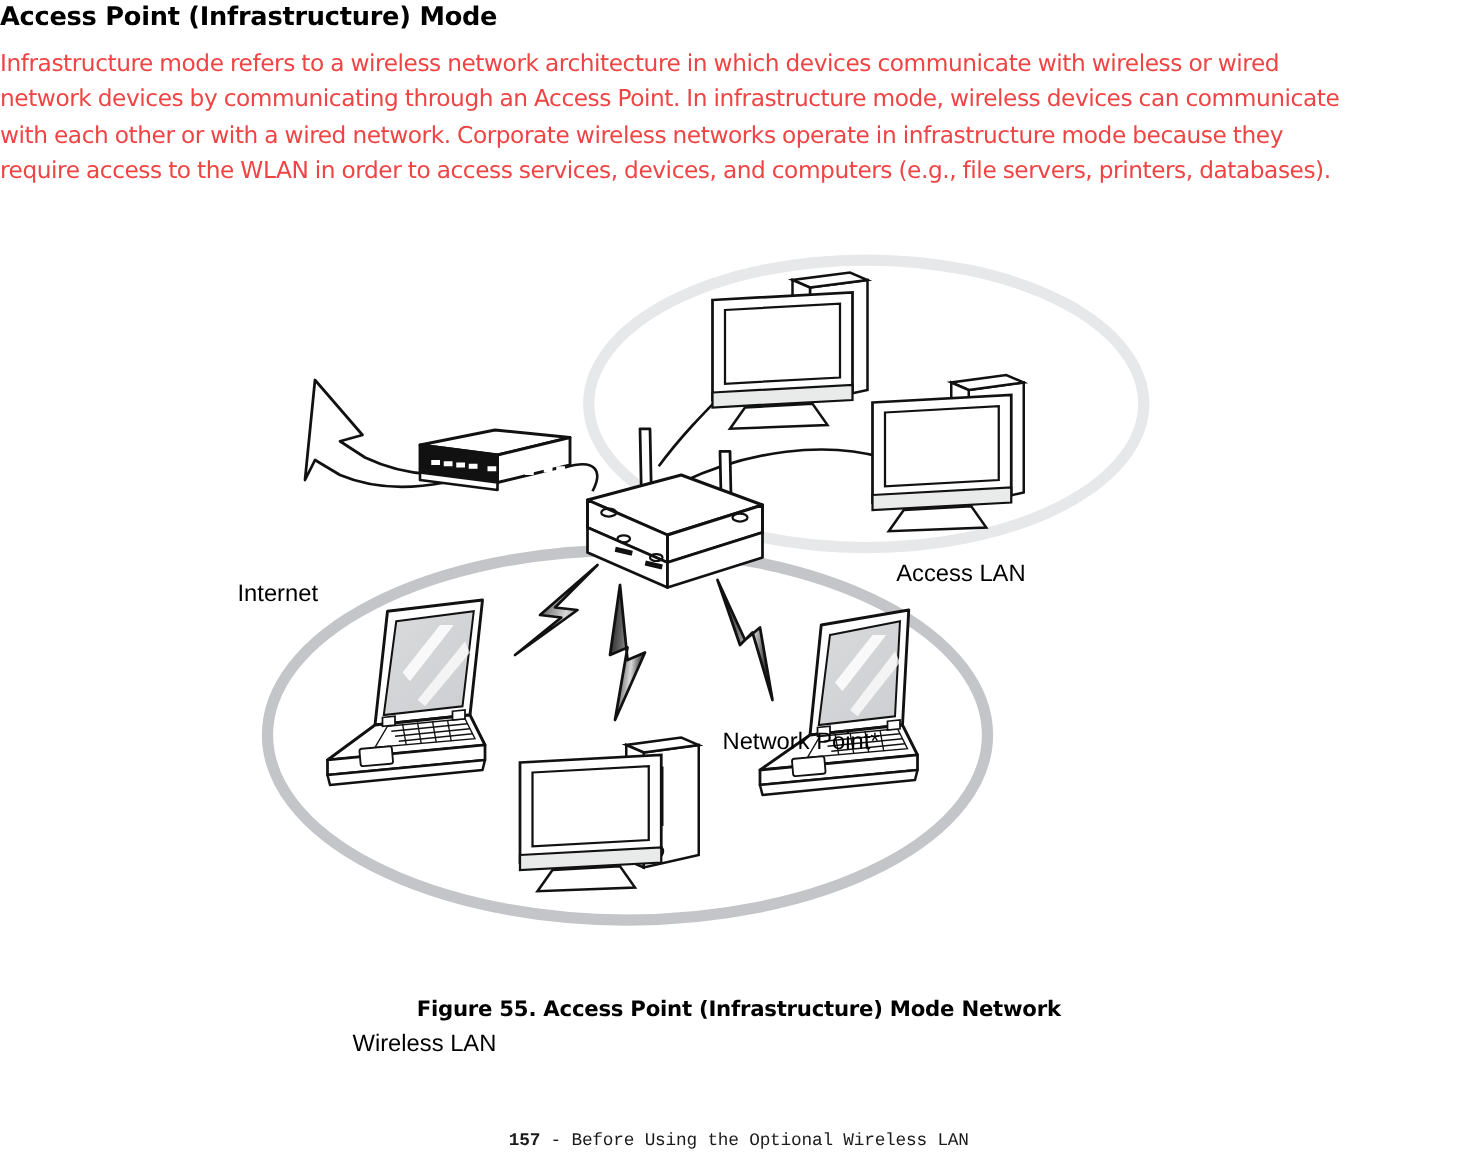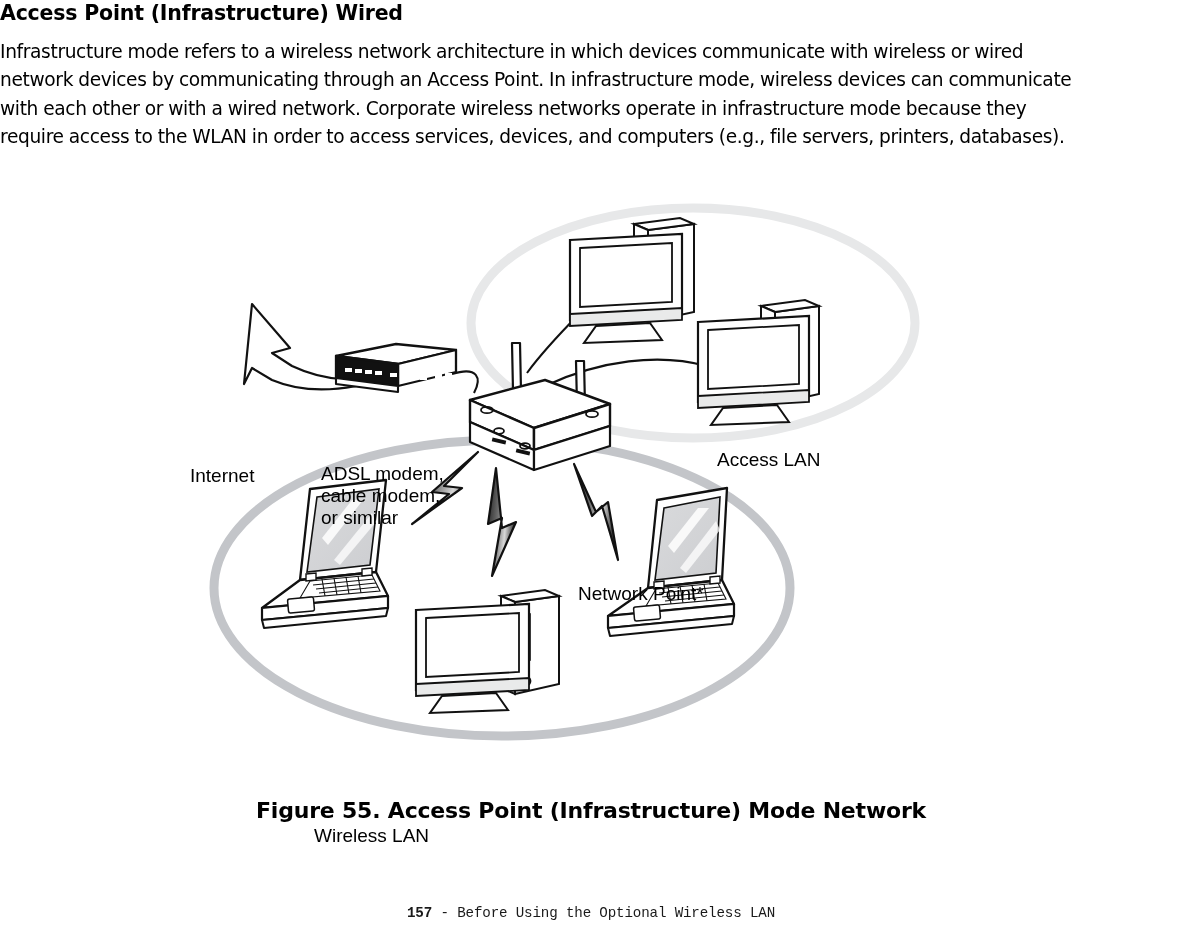--- a/index.html
+++ b/index.html
@@ -33,21 +33,21 @@
 
   
   #intro-paragraph {
     position: absolute;
     left: 0px;
     top: 38px;
     width: 1072px;
     font-family: "DejaVu Sans", sans-serif;
     font-size: 18.6px;
     line-height: 28.3px;
-    color: #000000;
+    color: #ef4444;
     letter-spacing: -0.35px;
     word-spacing: -0.4px;
   }
 
   
   #figure-area {
     position: absolute;
     left: 0px;
     top: 188px;
     width: 1182px;
@@ -66,32 +66,32 @@
     font-family: "Liberation Sans", sans-serif;
     font-size: 19px;
     line-height: 21.5px;
     color: #000;
     white-space: pre;
   }
   #label-internet    { left: 190px; top: 277px; }
   #label-modem       { left: 321px; top: 275px; line-height: 22px; }
   #label-wired-lan   { left: 717px; top: 261px; }
   #label-access-pt   { left: 578px; top: 395px; }
-  #label-wireless    { left: 282px; top: 637px; margin-left: 32px; }
+  #label-wireless    { left: 282px; top: 637px; }
   #label-footnote    { left: 761px; top: 646px; line-height: 22.5px; font-size: 18.5px; }
 
   
   #figure-caption {
     position: absolute;
     left: 0;
     top: 798px;
     width: 1182px;
     text-align: center;
     font-family: "DejaVu Sans", sans-serif;
-    font-size: 22px;
+    font-size: 17px;
     font-weight: bold;
     letter-spacing: -0.2px;
     color: #000;
   }
 
   
   #page-footer {
     position: absolute;
     left: 0;
     top: 905px;
@@ -100,21 +100,21 @@
     font-family: Liberation Mono, monospace;
     font-size: 14.2px;
     letter-spacing: -0.15px;
     color: #1a1a1a;
   }
   #page-footer .pagenum { font-weight: bold; }
 </style>
 </head>
 <body>
 
-<div id="page-heading">Access Point (Infrastructure) Wired</div>
+<div id="page-heading">Access Point (Infrastructure) Mode</div>
 
 <div id="intro-paragraph">Infrastructure mode refers to a wireless network architecture in which devices communicate with wireless or wired network devices by communicating through an Access Point. In infrastructure mode, wireless devices can communicate with each other or with a wired network. Corporate wireless networks operate in infrastructure mode because they require access to the WLAN in order to access services, devices, and computers (e.g., file servers, printers, databases).</div>
 
 <div id="figure-area">
 
   <svg id="figure-svg" width="1182" height="600" viewBox="0 0 1182 600">
 
     <defs>
       <linearGradient id="boltGrad" x1="0" y1="0" x2="1" y2="0.35">
         <stop offset="0%" stop-color="#151515"></stop>
@@ -311,23 +311,20 @@
       <path d="M496 280 L 488 336 L 502 330 L 492 388 L 516 334 L 502 340 Z" fill="url(#boltGrad)" stroke="#111" stroke-width="2.2" stroke-linejoin="round"></path>
     </g>
     <g>
       <path d="M574 276 L 592 328 L 602 318 L 618 372 L 608 314 L 596 324 Z" fill="url(#boltGrad)" stroke="#111" stroke-width="2.2" stroke-linejoin="round"></path>
     </g>
 
   </svg>
 
   <div class="diagram-label" id="label-internet">Internet</div>
 
-  <div class="diagram-label" id="label-modem">ADSL modem,
-cable modem,
-or similar</div>
 
   <div class="diagram-label" id="label-wired-lan">Access LAN</div>
 
   <div class="diagram-label" id="label-access-pt">Network Point*</div>
 
   <div class="diagram-label" id="label-wireless">Wireless LAN</div>
 
 
 </div>
 

